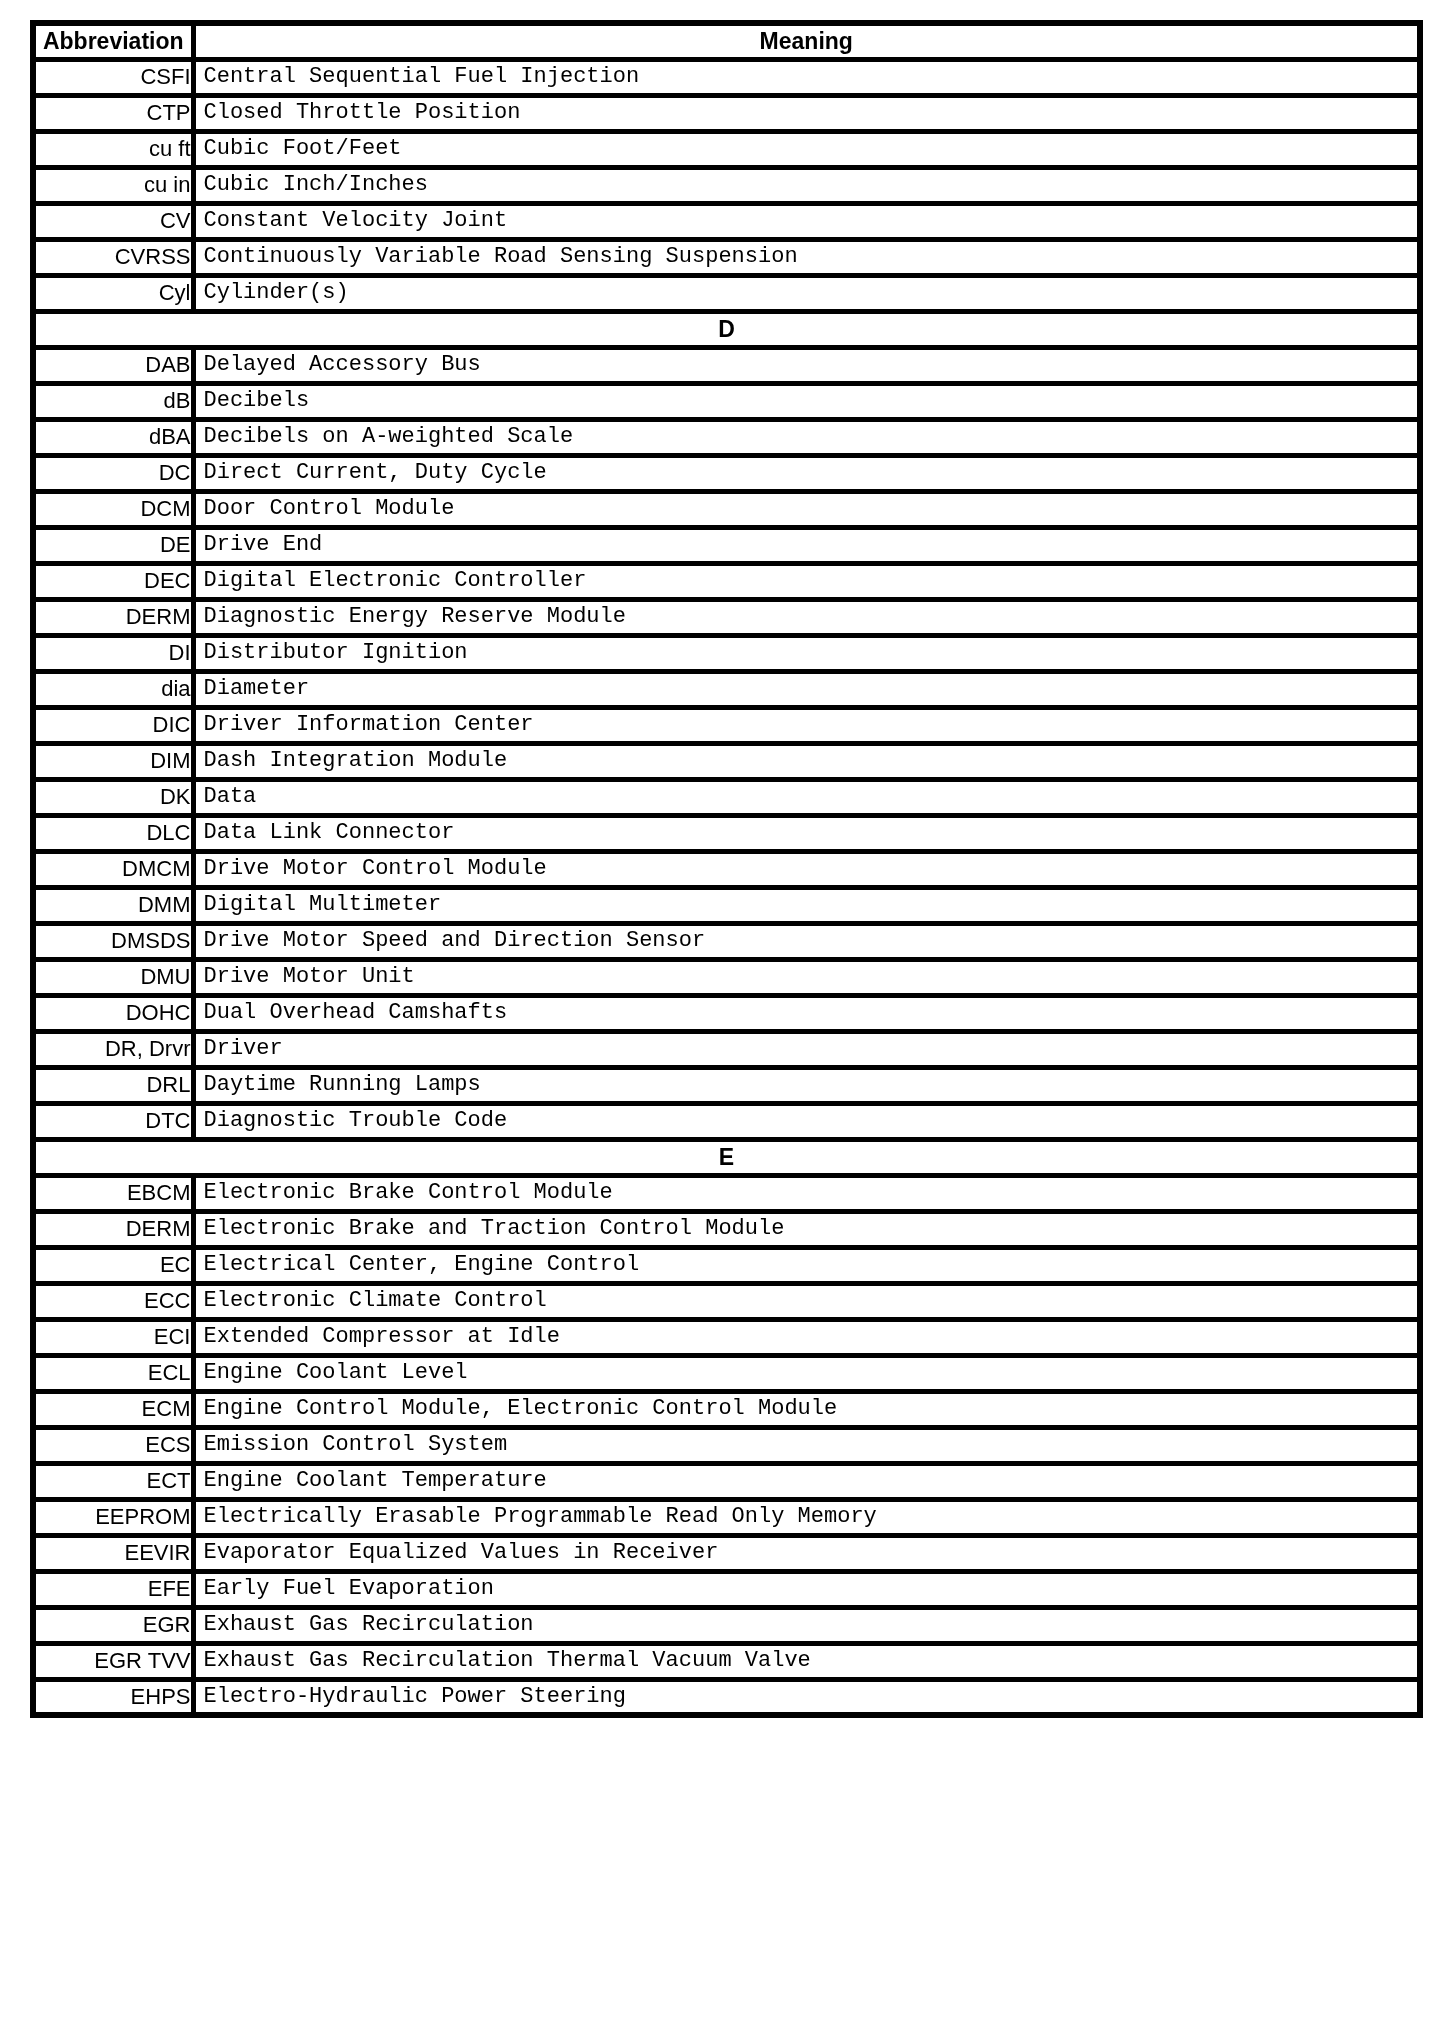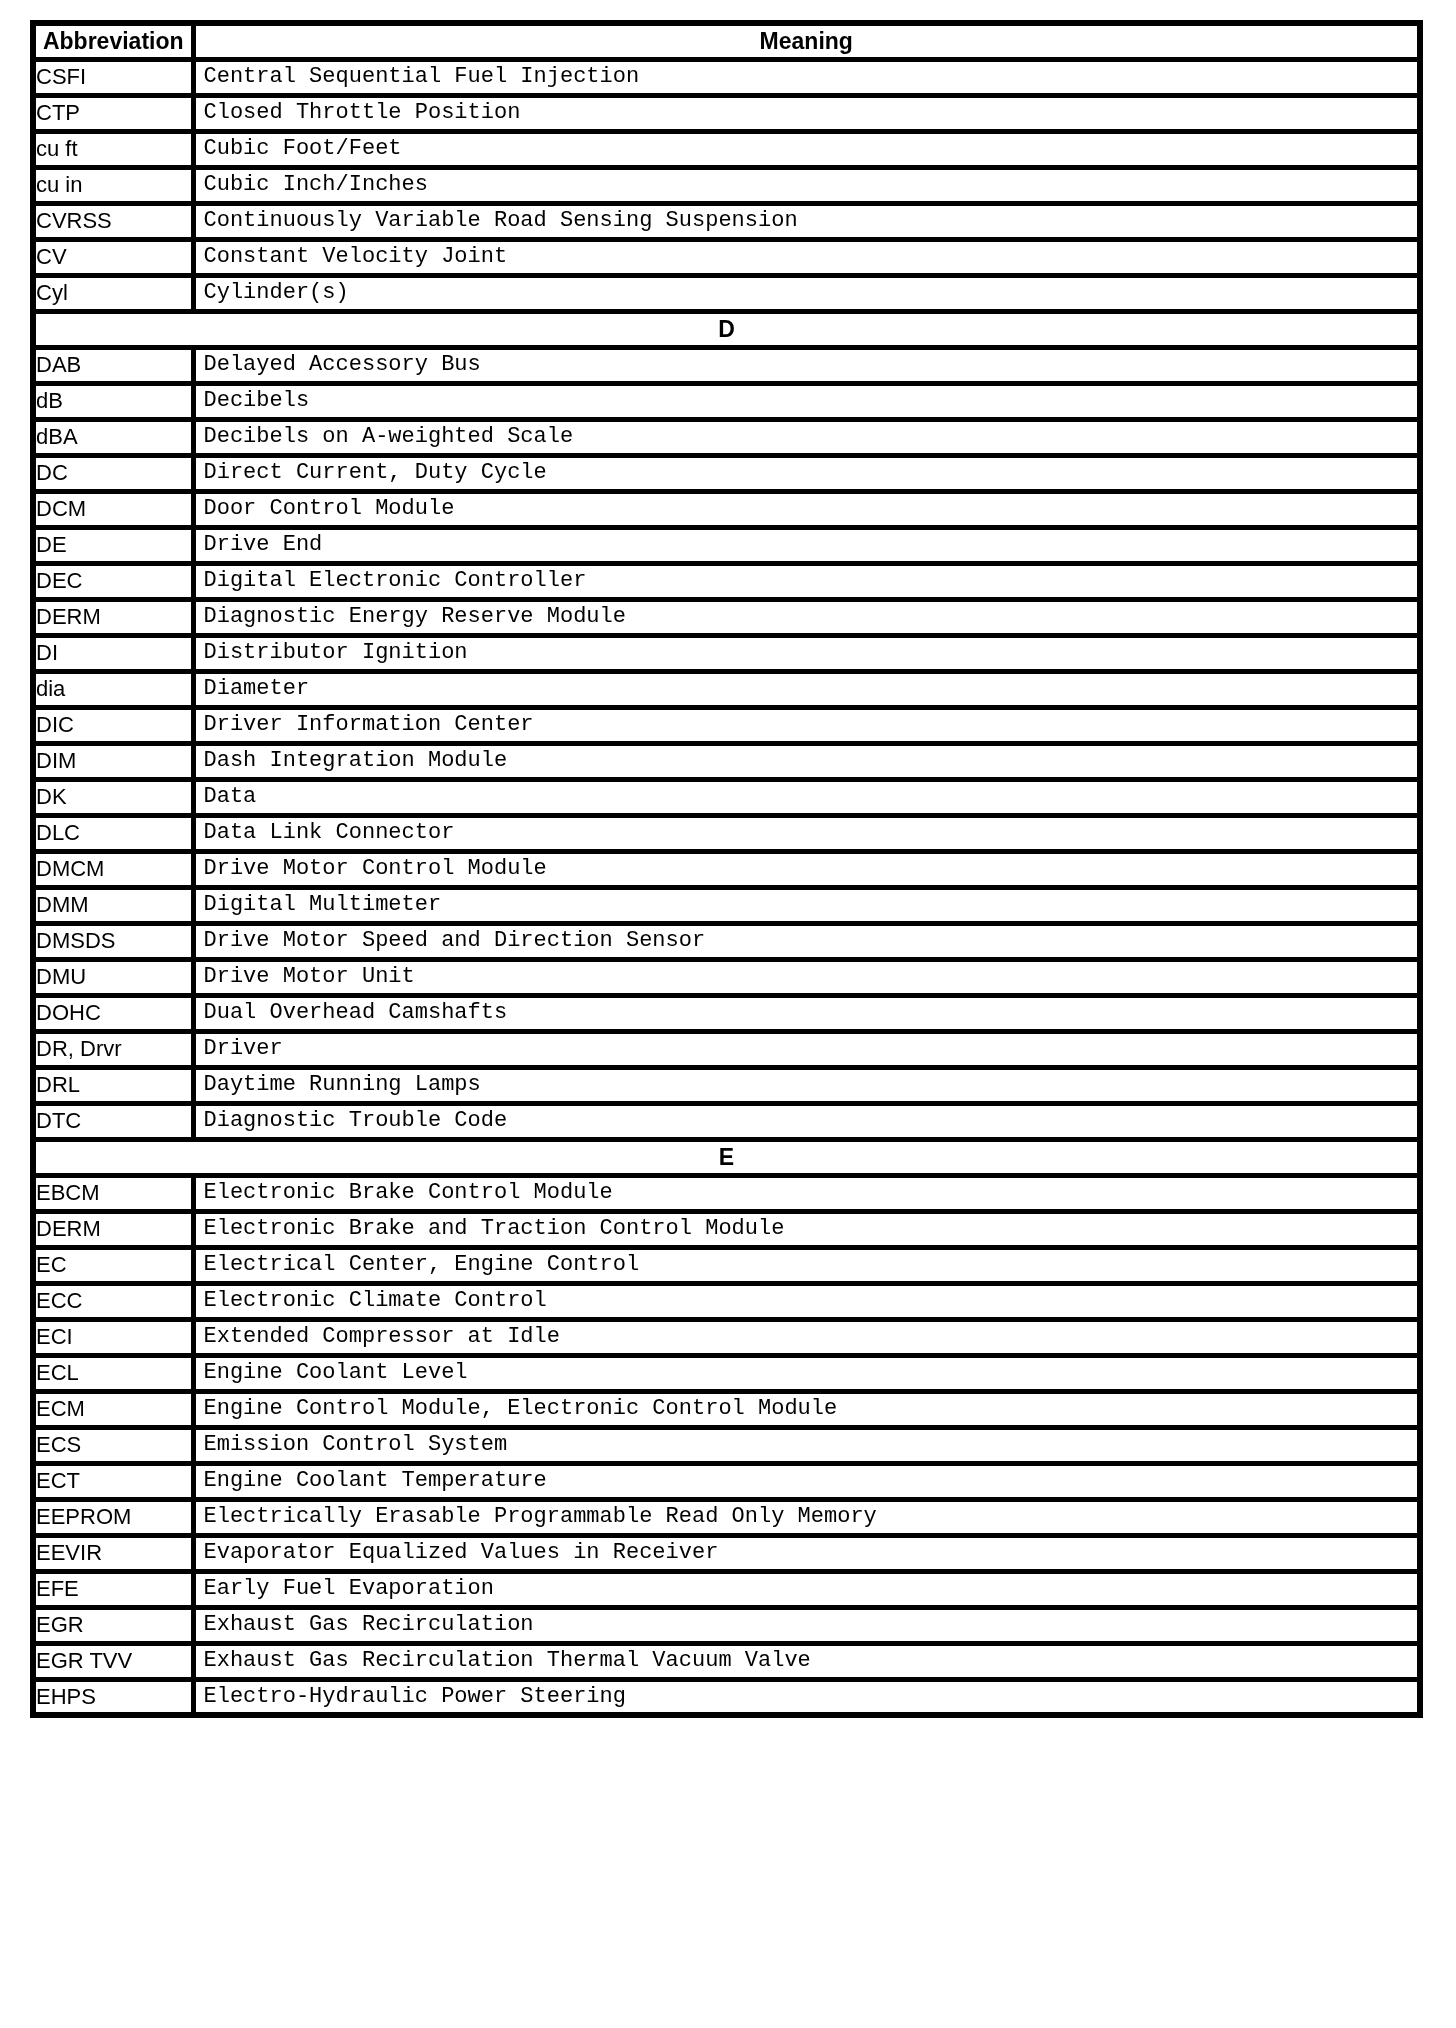--- a/index.html
+++ b/index.html
@@ -42,21 +42,21 @@
     background: #ffffff;
     white-space: nowrap;
     overflow: hidden;
   }
   .abbr-table col.col-abbr { width: 160px; }
   .abbr-table th {
     font-weight: 700;
     font-size: 23px;
   }
   td.abbr-cell {
-    text-align: left;
+    text-align: right;
   }
   td.meaning-cell {
     text-align: left;
     padding-left: 8px;
     font-family: Liberation Mono, monospace;
   }
   td.section-cell {
     font-weight: 700;
     font-size: 23px;
     text-align: center;
@@ -88,26 +88,26 @@
         </tr>
         <tr>
           <td class="abbr-cell">cu ft</td>
           <td class="meaning-cell">Cubic Foot/Feet</td>
         </tr>
         <tr>
           <td class="abbr-cell">cu in</td>
           <td class="meaning-cell">Cubic Inch/Inches</td>
         </tr>
         <tr>
+          <td class="abbr-cell">CV</td>
+          <td class="meaning-cell">Constant Velocity Joint</td>
+        </tr>
+        <tr>
           <td class="abbr-cell">CVRSS</td>
           <td class="meaning-cell">Continuously Variable Road Sensing Suspension</td>
-        </tr>
-        <tr>
-          <td class="abbr-cell">CV</td>
-          <td class="meaning-cell">Constant Velocity Joint</td>
         </tr>
         <tr>
           <td class="abbr-cell">Cyl</td>
           <td class="meaning-cell">Cylinder(s)</td>
         </tr>
         <tr>
           <td colspan="2" class="section-cell">D</td>
         </tr>
         <tr>
           <td class="abbr-cell">DAB</td>

